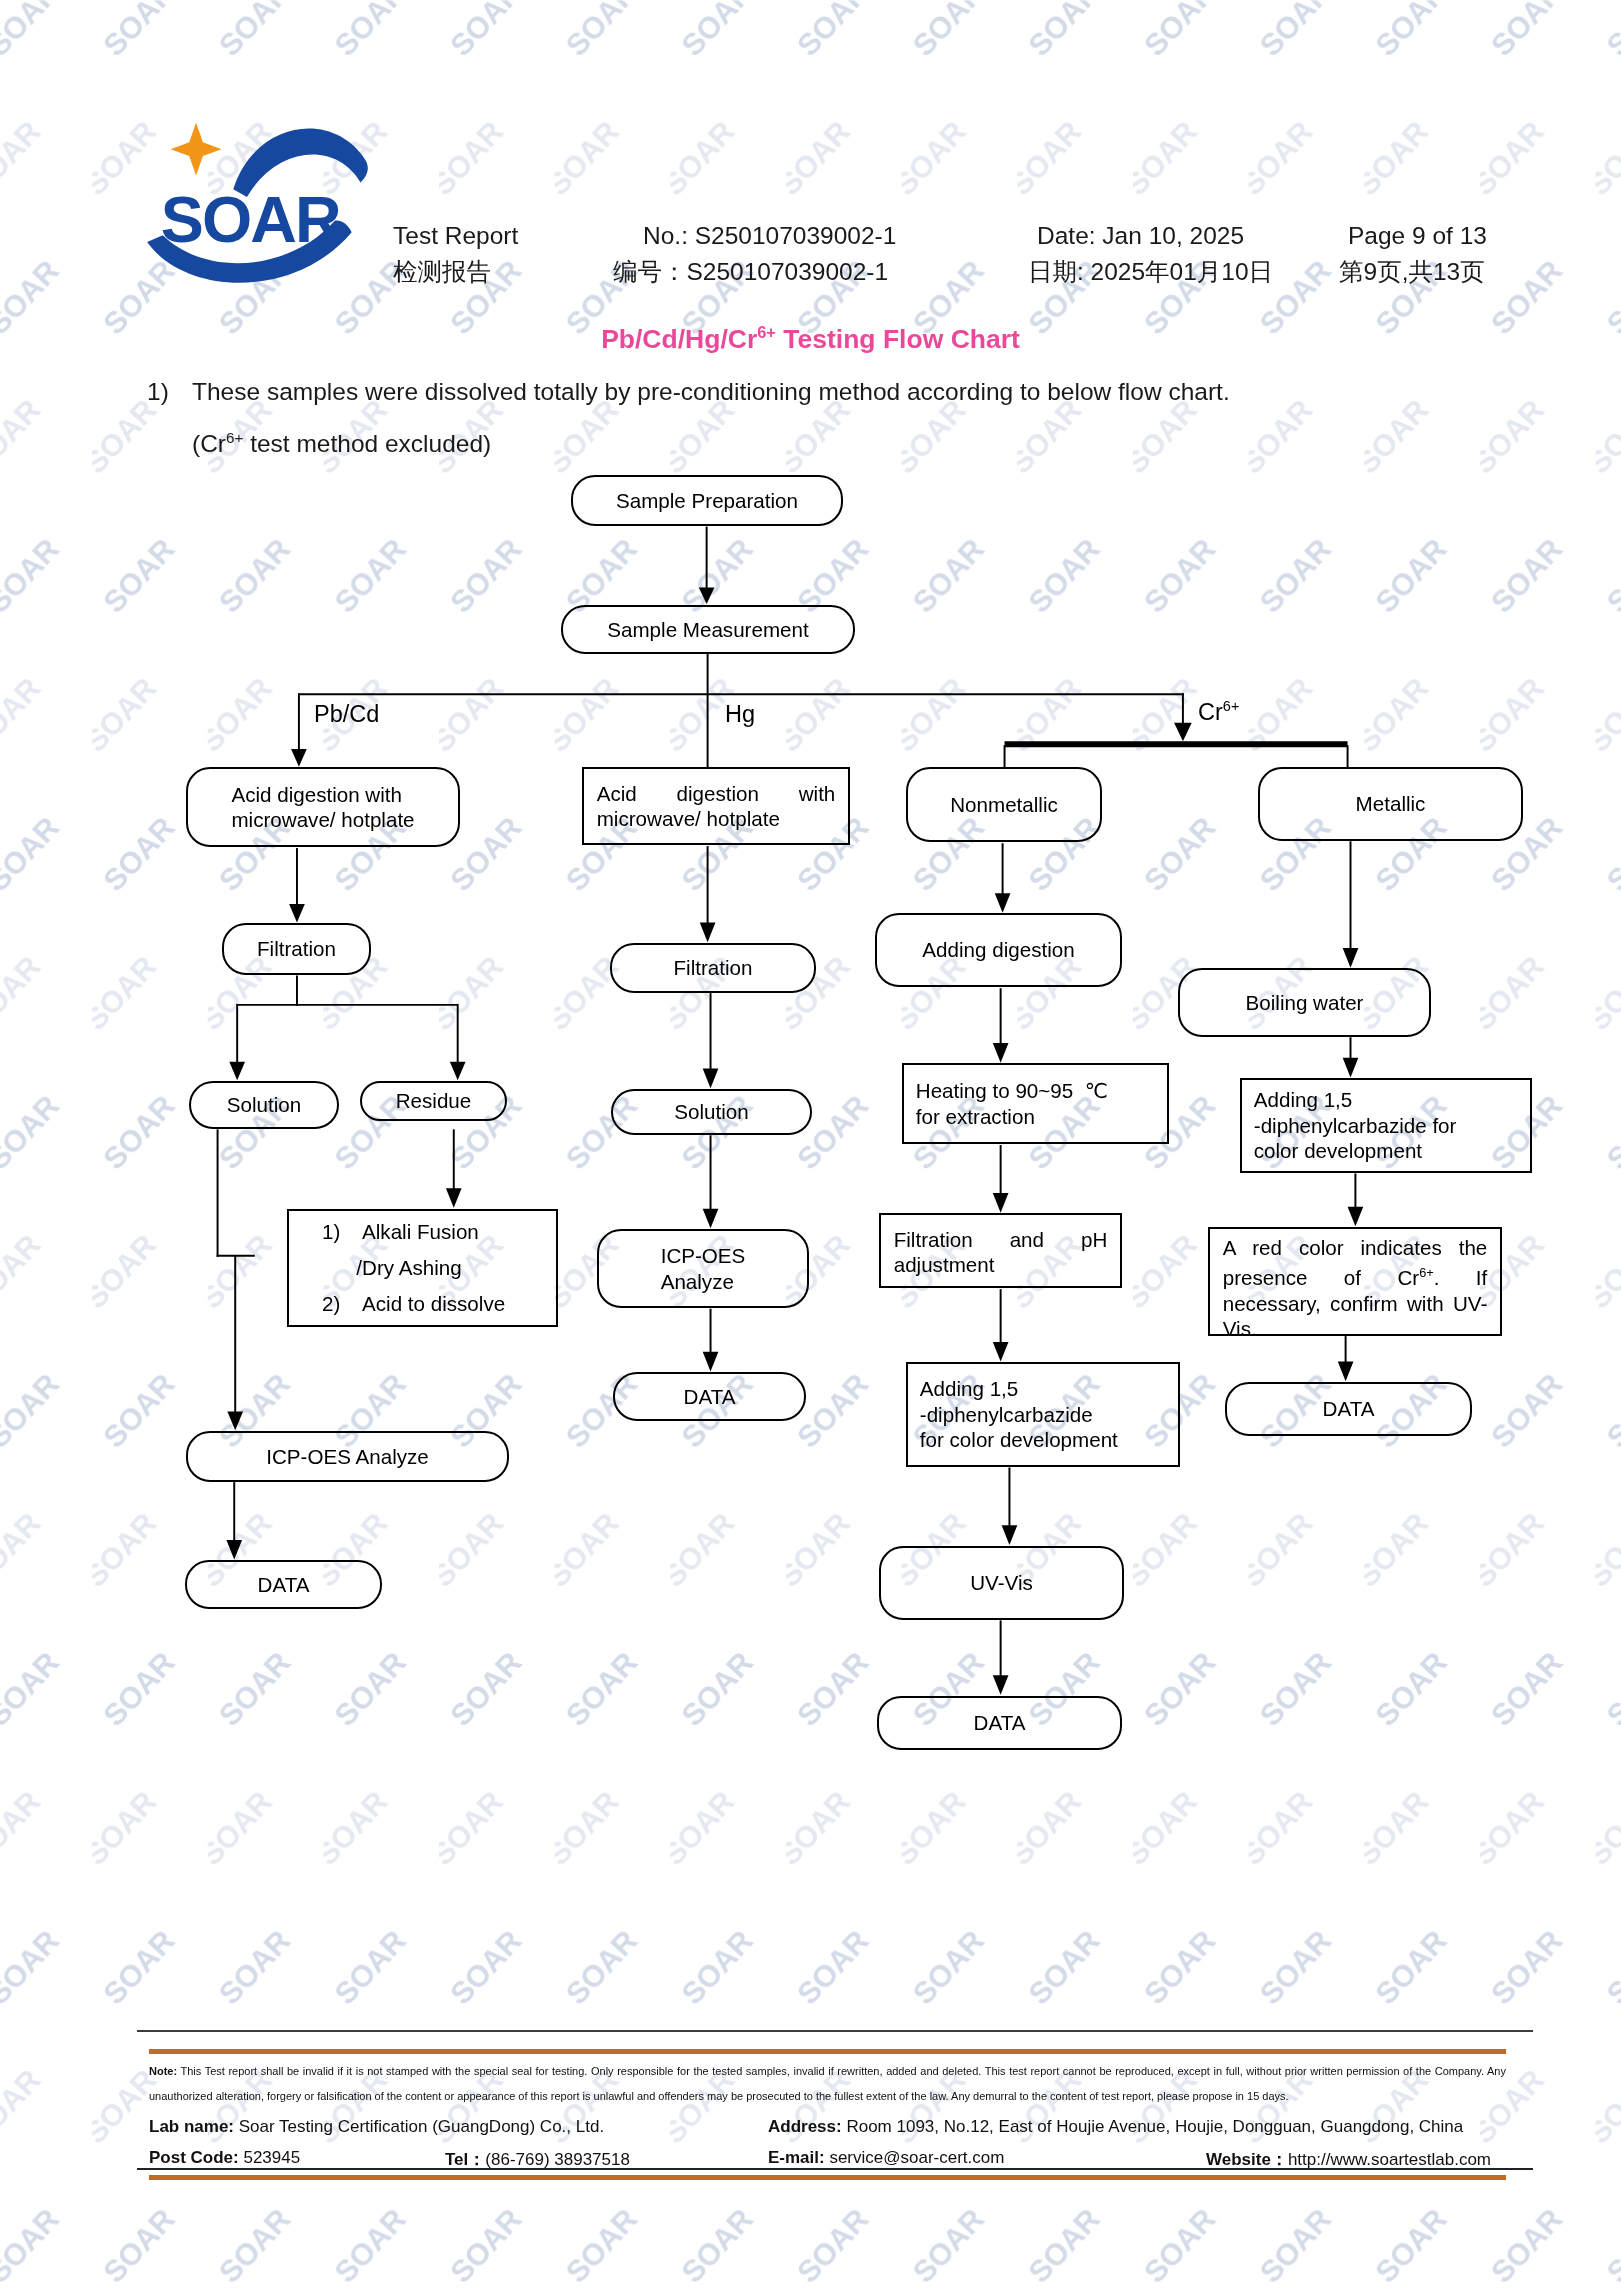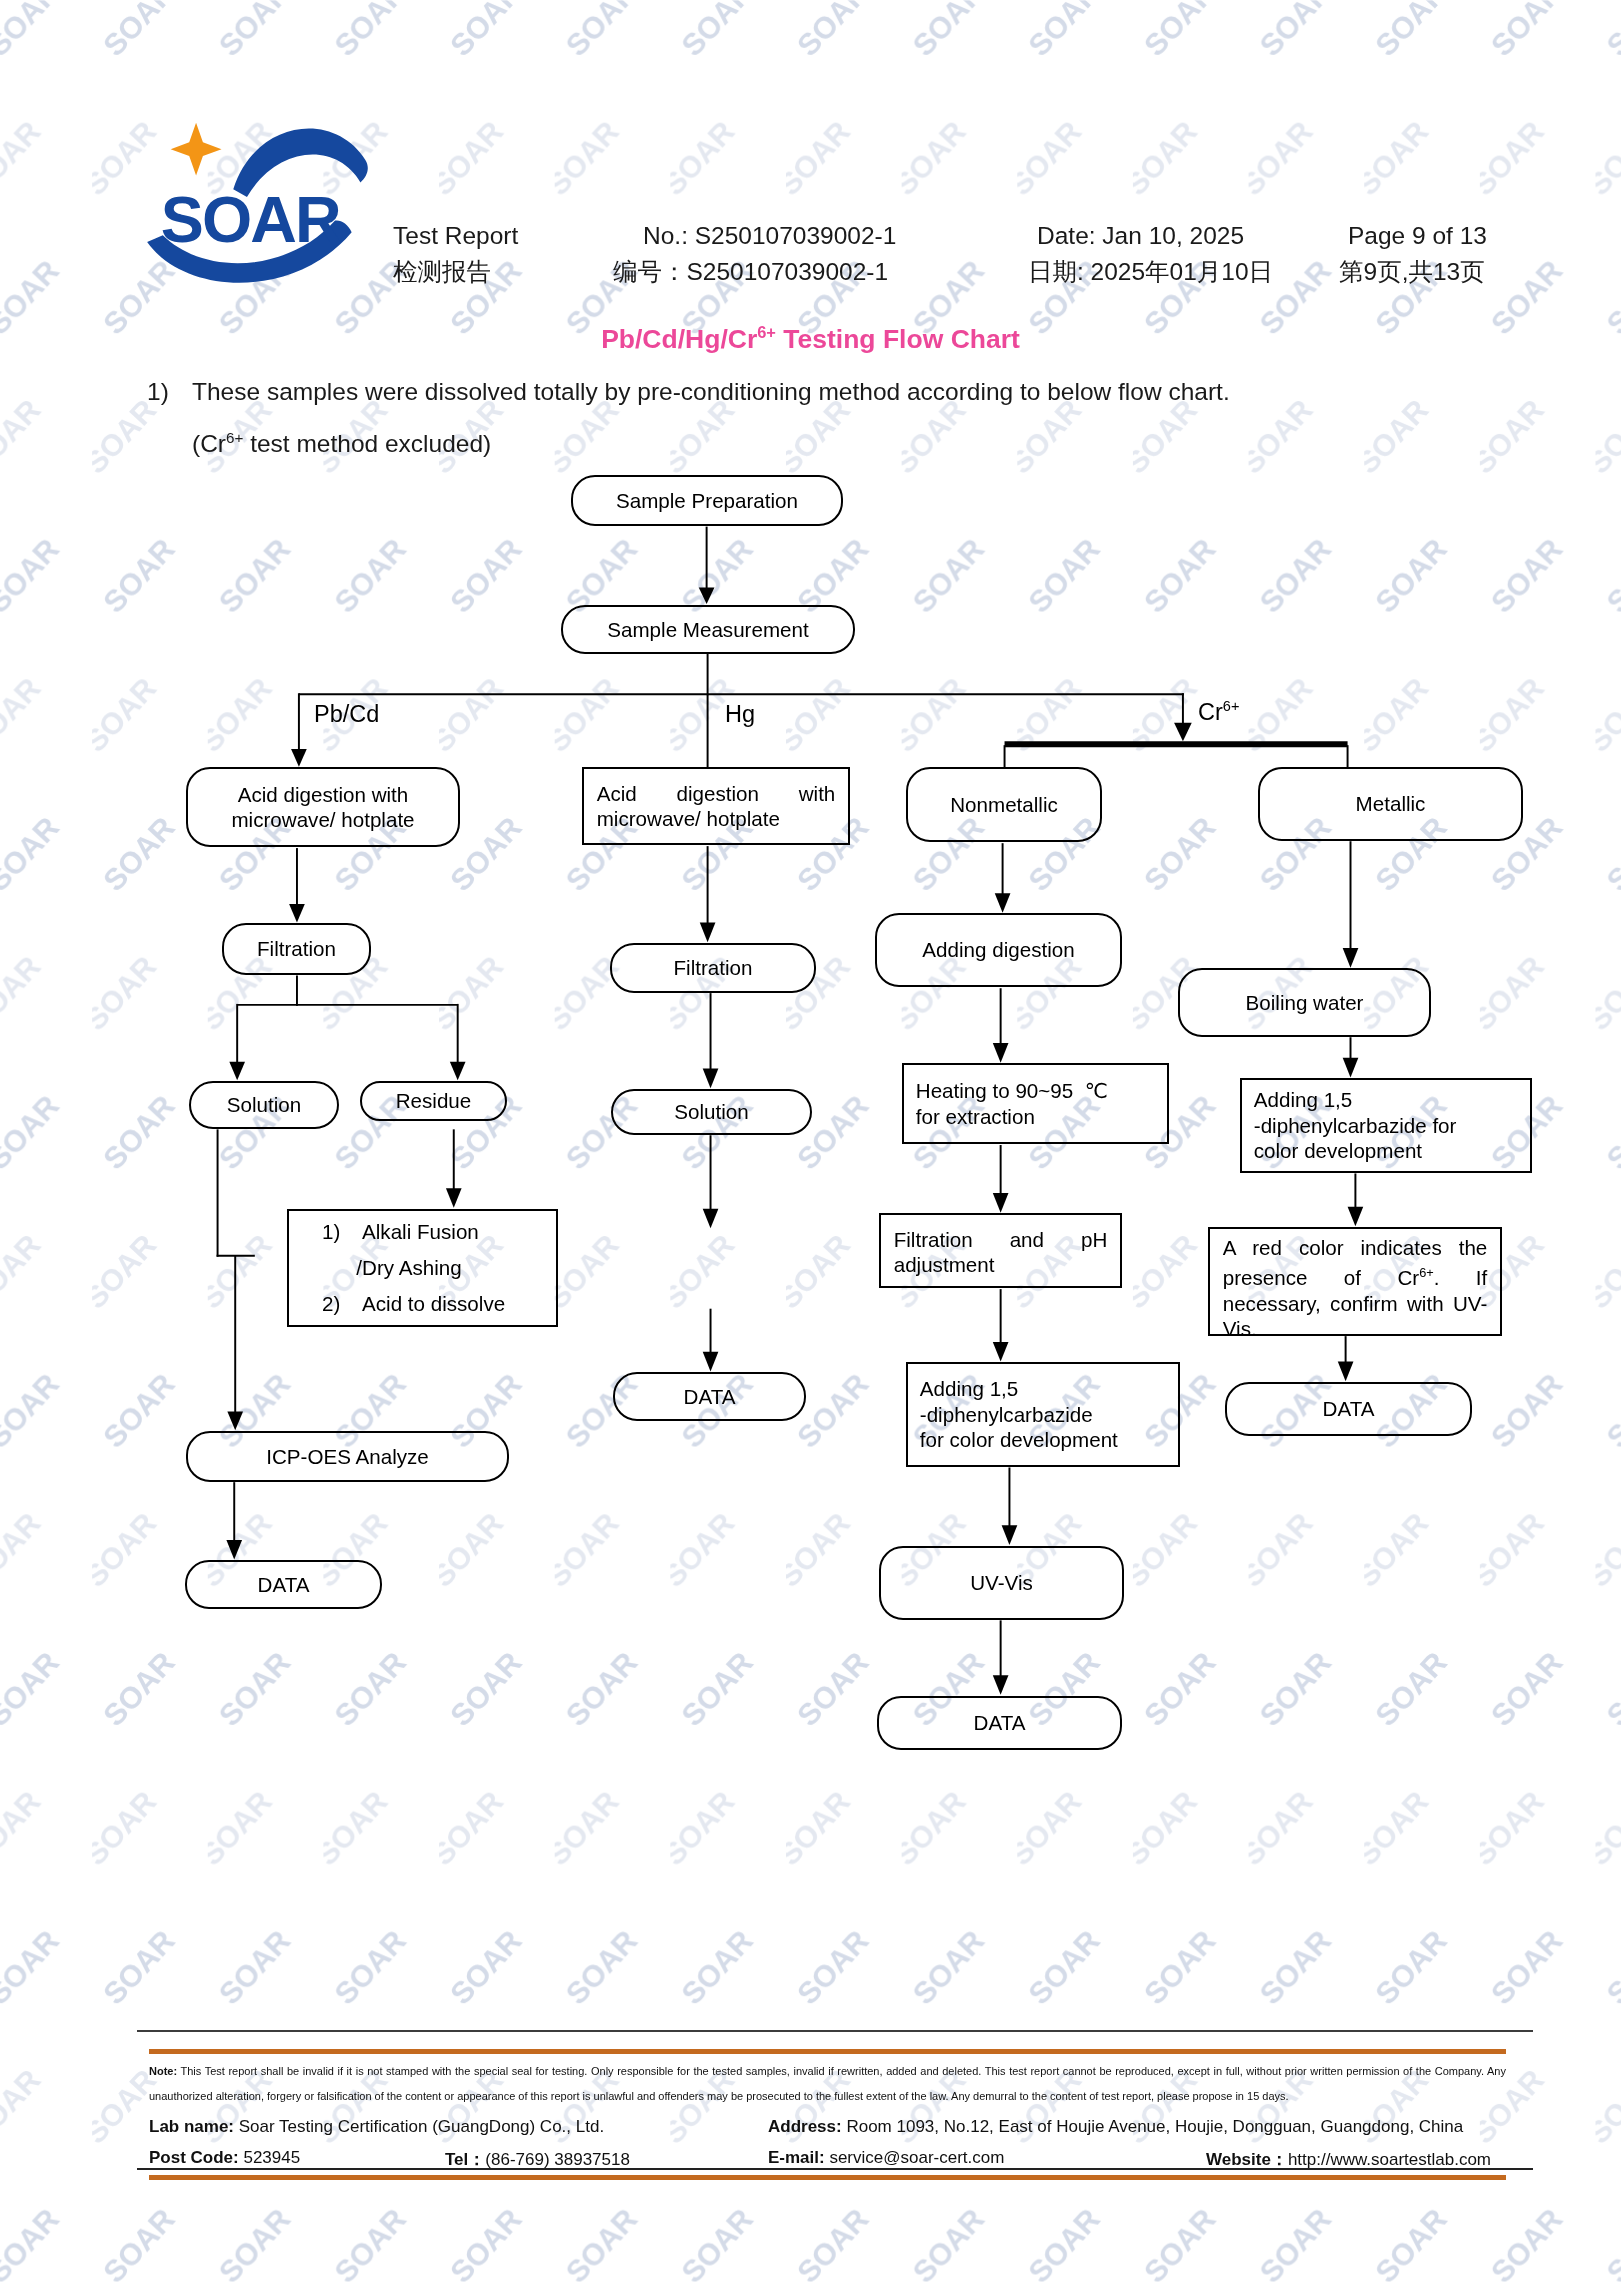--- a/index.html
+++ b/index.html
@@ -8,21 +8,21 @@
   .abs{position:absolute;}
   
   .hdr{position:absolute;font-size:24.5px;white-space:nowrap;color:#1a1a1a;}
   .title{position:absolute;left:0;top:323px;width:100%;text-align:center;
          font-size:26.5px;font-weight:bold;color:#ec4899;}
   .intro{position:absolute;font-size:24.5px;color:#1a1a1a;white-space:nowrap;}
   sup{font-size:.62em;}
   
   .fbox{position:absolute;border:2px solid #000;box-sizing:border-box;background:transparent;
         font-size:20.6px;line-height:25.5px;color:#000;}
-  .fbox.c{display:flex;align-items:center;justify-content:center;text-align:center;white-space:pre-wrap;border-radius:24px;}
+  .fbox.c{display:flex;align-items:center;justify-content:center;text-align:left;white-space:pre-wrap;border-radius:24px;}
   .fbox.l{display:flex;align-items:center;text-align:left;white-space:pre-wrap;padding:5.9px 11.8px;margin-left:32px;}
   .fbox.j{text-align:justify;padding:11.8px 12.7px;}
   .fbox.alkali{line-height:36px;padding:2px 2px 2px 33px;}
   .blabel{position:absolute;font-size:23.5px;color:#000;white-space:nowrap;}
   
   .rule{position:absolute;}
   .note{position:absolute;left:149px;top:2059px;width:1357px;font-size:11px;
         line-height:25px;text-align:justify;color:#101010;}
   .frow{position:absolute;font-size:17px;white-space:nowrap;color:#101010;}
   .wmt{font-family:"Liberation Sans","DejaVu Sans",sans-serif;font-size:31px;font-weight:bold;}
@@ -149,20 +149,22 @@
 for extraction</div>
   <div class="fbox l" style="left:1208px;top:1078px;width:292px;height:95px">Adding 1,5
 -diphenylcarbazide for
 color development</div>
   <div class="fbox c" style="left:611px;top:1089px;width:201px;height:46px">Solution</div>
   <div class="fbox l alkali" style="left:255px;top:1209px;width:271px;height:118px">1)    Alkali Fusion
       /Dry Ashing
 2)    Acid to dissolve</div>
   <div class="fbox j" style="left:879px;top:1213px;width:243px;height:75px">Filtration and pH adjustment</div>
   <div class="fbox j" style="left:1208px;top:1227px;width:294px;height:109px;padding:5.9px 12.7px"><span>A red color indicates the presence of Cr</span><sup>6+</sup><span>. If necessary, confirm with UV-Vis.</span></div>
+  <div class="fbox c" style="left:597px;top:1229px;width:212px;height:79px">ICP-OES
+Analyze</div>
   <div class="fbox l" style="left:874px;top:1362px;width:274px;height:105px">Adding 1,5
 -diphenylcarbazide
 for color development</div>
   <div class="fbox c" style="left:1225px;top:1382px;width:247px;height:54px">DATA</div>
   <div class="fbox c" style="left:186px;top:1431px;width:323px;height:51px">ICP-OES Analyze</div>
   <div class="fbox c" style="left:613px;top:1372px;width:193px;height:49px">DATA</div>
   <div class="fbox c" style="left:879px;top:1546px;width:245px;height:74px">UV-Vis</div>
   <div class="fbox c" style="left:185px;top:1560px;width:197px;height:49px">DATA</div>
   <div class="fbox c" style="left:877px;top:1696px;width:245px;height:54px">DATA</div>
 

